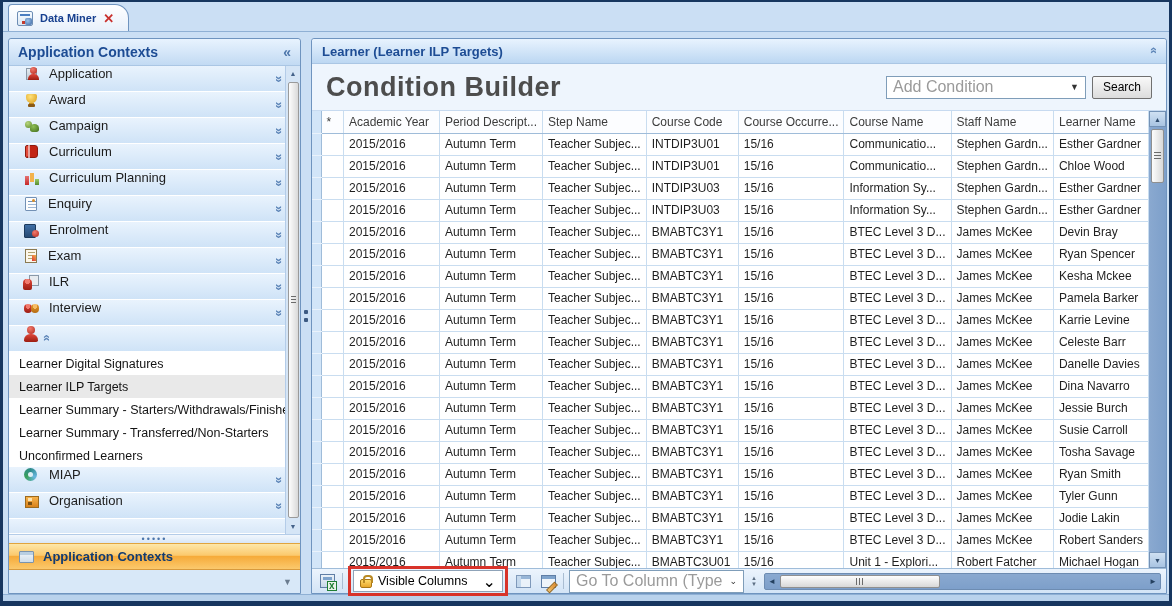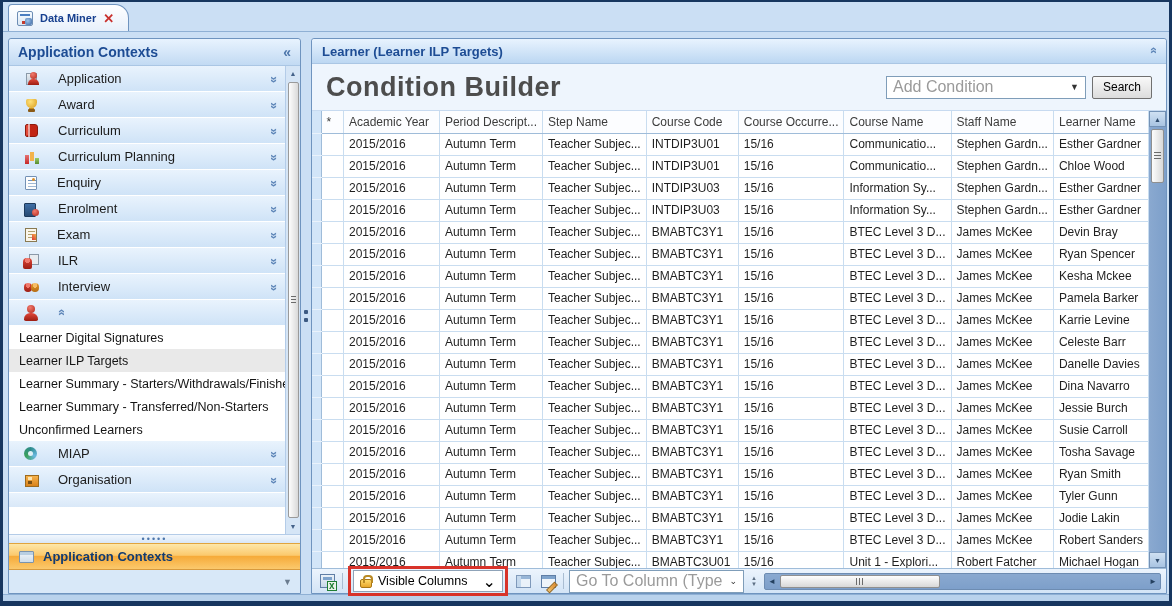--- a/index.html
+++ b/index.html
@@ -22,21 +22,21 @@
   
   .content { height:562px; background:#cbdff4; display:flex; padding:6px 2px 0 5px; }
 
   
   .sidebar { width:293px; border:1px solid #6f94bf; background:#dce9f8; display:flex; flex-direction:column; border-radius:3px 3px 0 0; }
   .side-header { height:27px; background:linear-gradient(#e8f3fe,#c2daf3); display:flex; align-items:center; justify-content:space-between; padding:0 9px; border-bottom:1px solid #aac6e4; border-radius:3px 3px 0 0; }
   .side-header-title { font-size:14px; font-weight:bold; color:#1d4c94; }
   .collapse-glyph { color:#4d76ab; font-size:14px; font-weight:bold; }
   .side-scrollwrap { flex:1; display:flex; overflow:hidden; background:#fff; }
   .side-list { flex:1; overflow:hidden; }
-  .side-item { height:26px; display:flex; align-items:center; gap:18px; padding:0 8px 0 14px;
+  .side-item { height:26px; display:flex; gap:9px; padding:0 8px 0 14px;
                background:linear-gradient(#e9f3fd,#cfe3f7); border-bottom:1px solid #ffffff; cursor:pointer; }
   .side-item .side-label { flex:1; font-size:13px; color:#1c1c1c; }
   .side-item.expanded .side-label { font-weight:bold; }
   .chev { color:#5e86b8; font-size:12px; font-weight:bold; display:inline-block; transform:rotate(90deg); letter-spacing:-1px; }
   .chev.up { transform:rotate(-90deg); }
   .sub-item { height:23px; display:flex; align-items:center; padding:0 5px 0 10px; background:#ffffff; font-size:12.5px; color:#141414; cursor:pointer; white-space:nowrap; overflow:hidden; }
   .sub-item.selected { background:#e9e9e9; }
   .side-partial { height:14px; background:linear-gradient(#e9f3fd,#d9e8f8); }
 
   .side-scrollbar { width:15px; background:#d5e5f6; border-left:1px solid #b4cce8; display:flex; flex-direction:column; align-items:center; }
@@ -173,20 +173,25 @@
               <span class="ic ic-application"></span>
               <span class="side-label">Application</span>
               <span class="chev ">»</span>
             </div>
             <div class="side-item">
               <span class="ic ic-award"></span>
               <span class="side-label">Award</span>
               <span class="chev ">»</span>
             </div>
             <div class="side-item">
+              <span class="ic ic-campaign"></span>
+              <span class="side-label">Campaign</span>
+              <span class="chev ">»</span>
+            </div>
+            <div class="side-item">
               <span class="ic ic-curriculum"></span>
               <span class="side-label">Curriculum</span>
               <span class="chev ">»</span>
             </div>
             <div class="side-item">
               <span class="ic ic-planning"></span>
               <span class="side-label">Curriculum Planning</span>
               <span class="chev ">»</span>
             </div>
             <div class="side-item">

